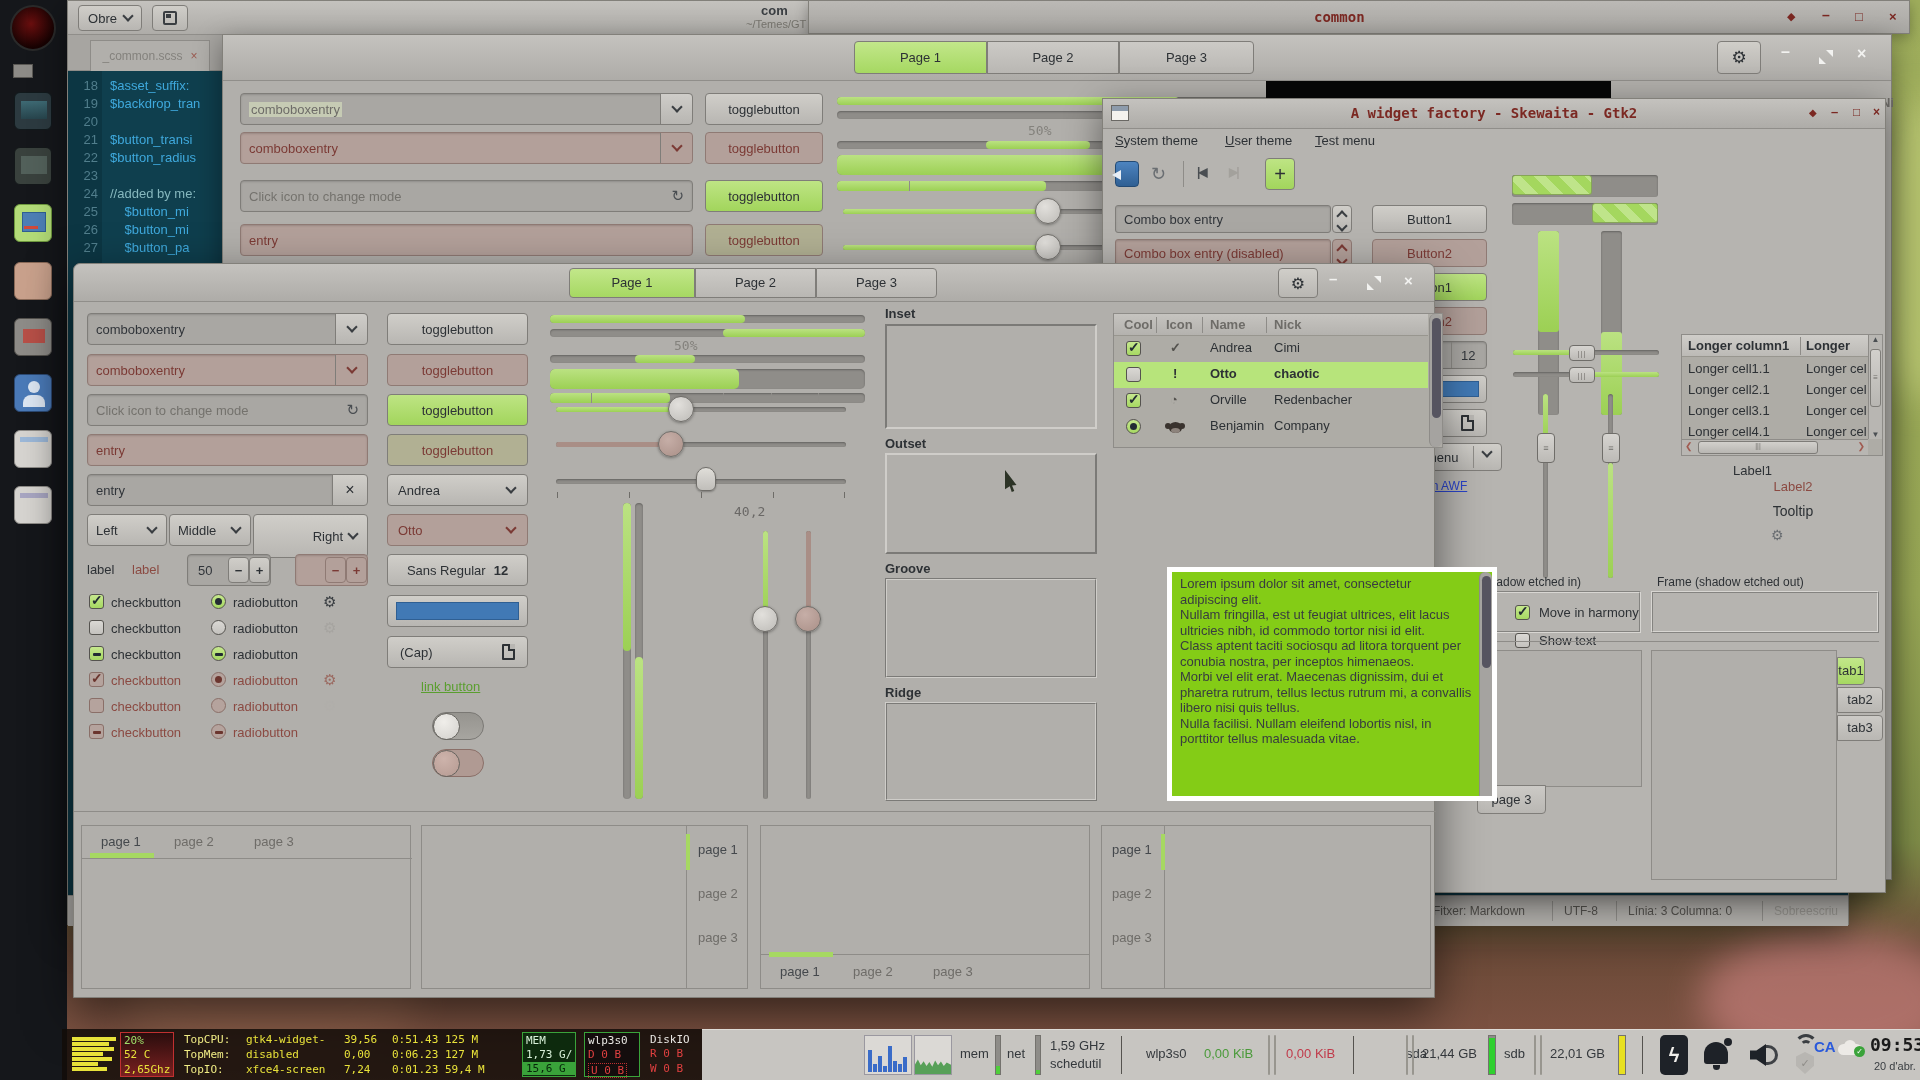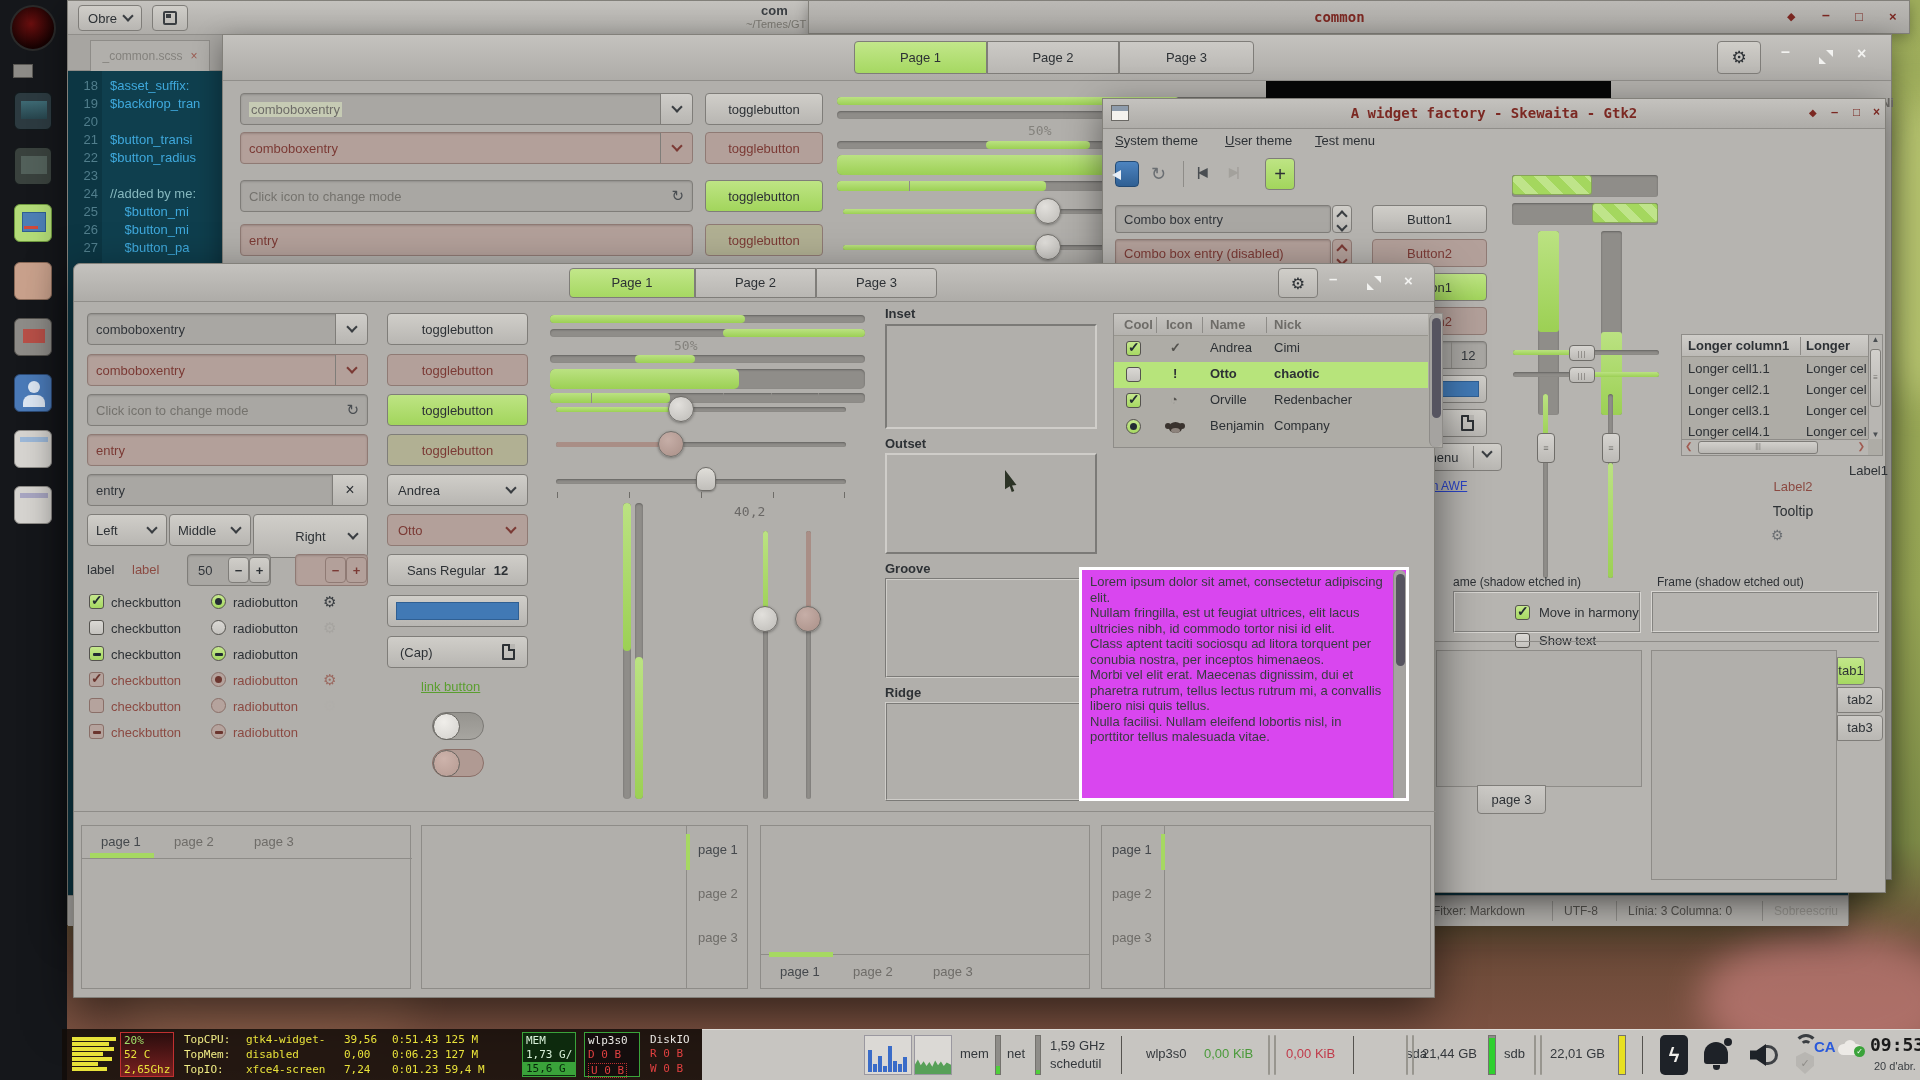--- a/index.html
+++ b/index.html
@@ -430,21 +430,21 @@
         <div style="text-align:center;font-size:8px;color:#4a4e52">▲</div>
         <div class="abs" style="left:1px;top:14px;width:11px;height:58px;background:linear-gradient(#d2d0cc,#b8b6b2);border:1px solid #7e7c78;border-radius:3px;text-align:center;font-size:8px;color:#6e6c68;line-height:56px">≡</div>
         <div class="abs" style="bottom:0;width:100%;text-align:center;font-size:8px;color:#4a4e52">▼</div>
       </div>
       <div class="abs" style="left:0;bottom:0;right:14px;height:16px;background:#b8b6b2;border-top:1px solid #8e8c88">
         <span style="position:absolute;left:3px;top:1px;font-size:9px;color:#a05a50">❮</span>
         <div class="abs" style="left:16px;top:1px;width:120px;height:13px;background:linear-gradient(#d2d0cc,#b8b6b2);border:1px solid #7e7c78;border-radius:3px;text-align:center;font-size:7px;color:#6e6c68">|||</div>
         <span style="position:absolute;right:3px;top:1px;font-size:9px;color:#a05a50">❯</span>
       </div>
     </div>
-    <div class="lbl" style="left:665px;top:364px;width:120px;text-align:right">Label1</div>
+    <div class="lbl" style="left:630px;top:364px;width:120px;text-align:left">Label1</div>
     <div class="lbl dis" style="left:630px;top:380px;width:120px;text-align:center">Label2</div>
     <div class="lbl" style="left:630px;top:404px;width:120px;text-align:center;font-size:14px">Tooltip</div>
     <span class="lbl" style="left:668px;top:428px;color:#6a6e72;font-size:14px">⚙</span>
 
     <span class="lbl" style="left:350px;top:476px;font-size:12px">ame (shadow etched in)</span>
     <div class="abs fr-etchin" style="left:350px;top:492px;width:188px;height:42px"></div>
     <span class="lbl" style="left:554px;top:476px;font-size:12px">Frame (shadow etched out)</span>
     <div class="abs fr-etchout" style="left:548px;top:492px;width:228px;height:42px"></div>
     <div class="sep-h" style="left:8px;top:542px;width:768px"></div>
 
@@ -495,21 +495,21 @@
         <span>×</span>
       </div>
     <div class="btn" style="left:13px;top:250px;width:80px;height:32px;justify-content:flex-start;padding:0 8px">
         <span>Left</span>
         <span class="chev" style="position:absolute;right:10px"></span>
       </div>
     <div class="btn" style="left:95px;top:250px;width:82px;height:32px;justify-content:flex-start;padding:0 8px">
         <span>Middle</span>
         <span class="chev" style="position:absolute;right:10px"></span>
       </div>
-    <div class="btn" style="left:179px;top:250px;width:115px;height:44px;justify-content:center;padding:0 16px">
+    <div class="btn" style="left:179px;top:250px;width:115px;height:44px;justify-content:flex-end;padding:0 24px">
         <span>Right</span>
         <span class="chev" style="position:absolute;right:10px"></span>
       </div>
     <span class="lbl" style="left:13px;top:298px">label</span>
     <span class="lbl dis" style="left:58px;top:298px">label</span>
     <div class="entry" style="left:113px;top:290px;width:84px;height:32px;padding:0">
       <span style="position:absolute;left:10px">50</span>
       <div class="btn" style="left:40px;top:2px;width:21px;height:26px;font-weight:bold">−</div>
       <div class="btn" style="left:61px;top:2px;width:21px;height:26px;font-weight:bold">+</div>
     </div>
@@ -686,21 +686,21 @@
         <span class="rd on" style="left:12px;top:5px"></span>
         <span class="monkey" style="left:55px;top:8px"></span>
         <span class="tc" style="position:absolute;left:96px;top:4px">Benjamin</span>
         <span class="tc" style="position:absolute;left:160px;top:4px">Company</span>
       </div>
       <div class="vsb" style="right:0;top:0;height:133px">
           <div class="grip" style="top:4px;height:100px"></div>
         </div>
     </div>
 
-    <div class="abs" style="left:1005px;top:303px;width:330px;height:234px;border:3px solid #ffffff;background:#d946ef;overflow:hidden">
+    <div class="abs" style="left:1093px;top:303px;width:330px;height:234px;border:5px solid #ffffff;background:#84cc16;overflow:hidden">
       <div style="position:absolute;left:8px;top:4px;right:20px;font-size:13px;line-height:15.5px;color:#383c40;white-space:pre-wrap">Lorem ipsum dolor sit amet, consectetur adipiscing elit.
 Nullam fringilla, est ut feugiat ultrices, elit lacus ultricies nibh, id commodo tortor nisi id elit.
 Class aptent taciti sociosqu ad litora torquent per conubia nostra, per inceptos himenaeos.
 Morbi vel elit erat. Maecenas dignissim, dui et pharetra rutrum, tellus lectus rutrum mi, a convallis libero nisi quis tellus.
 Nulla facilisi. Nullam eleifend lobortis nisl, in porttitor tellus malesuada vitae.</div>
       <div class="vsb" style="right:0;top:0;height:232px">
           <div class="grip" style="top:4px;height:92px"></div>
         </div>
     </div>
 

